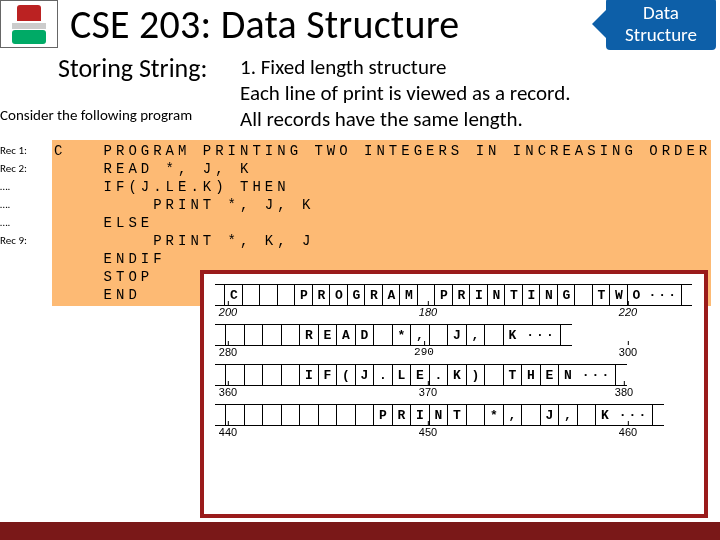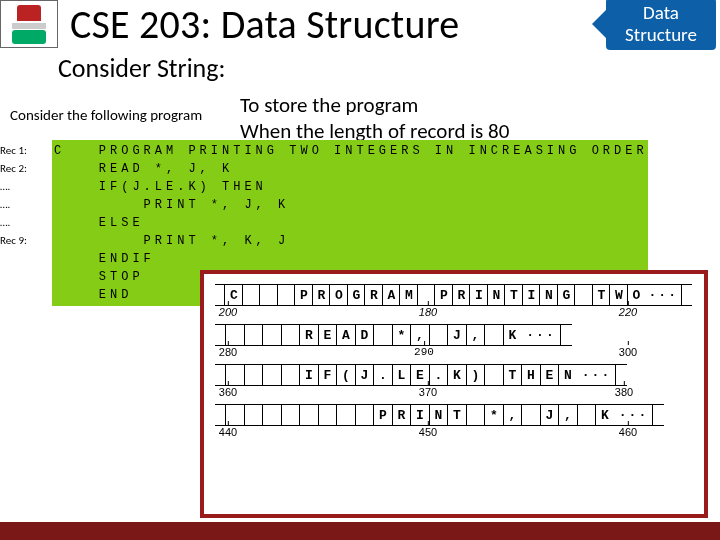--- a/index.html
+++ b/index.html
@@ -8,28 +8,28 @@
   .header { position: relative; height: 48px; display: flex; align-items: center; }
   .logo { width: 58px; height: 48px; background: #fff; border: 1px solid #666; display: flex; align-items: center; justify-content: center; flex-direction: column; position: relative; }
   .logo-top { width: 24px; height: 16px; background: #b22; border-radius: 3px 3px 0 0; margin-bottom: 2px; }
   .logo-mid { width: 34px; height: 6px; background: #ccc; }
   .logo-bot { width: 34px; height: 14px; background: #0a6; border-radius: 3px; margin-top: 1px; }
   .title { font-size: 40px; margin-left: 12px; color: #000; letter-spacing: 0.2px; }
   .badge { position: absolute; right: 4px; top: -2px; width: 110px; height: 52px; background: #0d5fa8; color: #fff; font-size: 19px; line-height: 22px; display: flex; align-items: center; justify-content: center; text-align: center; border-radius: 4px; padding: 4px 6px; }
   .badge::before { content: ""; position: absolute; left: -14px; top: 50%; transform: translateY(-50%); border-top: 14px solid transparent; border-bottom: 14px solid transparent; border-right: 14px solid #0d5fa8; }
   .subtitle { font-size: 26px; margin-left: 58px; margin-top: 4px; color: #000; }
   .body-row { display: flex; }
-  .left-col { width: 240px; padding-left: 10px; }
+  .left-col { width: 240px; }
   .consider { font-size: 15px; margin-top: 22px; color: #000; }
   .right-col { width: 470px; font-size: 21px; line-height: 26px; color: #000; margin-top: -30px; }
   .right-col .p1 { margin-top: 0; }
   .right-col .p2 { margin-top: 38px; }
   .prog-area { position: absolute; left: 0; top: 140px; display: flex; }
   .rec-labels { width: 52px; font-size: 11px; line-height: 18px; padding-top: 2px; color: #000; }
-  .prog-box { background: #84cc16; font-family: "Courier New", monospace; font-size: 12px; letter-spacing: 4px; line-height: 18px; white-space: pre; color: #000; padding: 2px 0 2px 2px; }
+  .prog-box { background: #fdba74; font-family: "Courier New", monospace; font-size: 14px; letter-spacing: 4px; line-height: 18px; white-space: pre; color: #000; padding: 2px 0 2px 2px; }
   .prog-line { display: block; }
   .diagram { position: absolute; left: 200px; top: 270px; width: 508px; height: 248px; border: 4px solid #9a1b1b; background: #fff; padding: 10px 12px 8px 12px; }
   .tape-row { margin-bottom: 2px; }
   .tape { display: flex; height: 22px; }
   .cell { border: 1.5px solid #000; display: flex; align-items: center; justify-content: center; font-family: "Courier New", monospace; font-size: 13px; font-weight: bold; background: #fff; margin-left: -1.5px; }
   .cell.w { width: 20px; }
   .cell.n { width: 12px; }
   .cell.gap { width: 40px; border-top: 1.5px solid #000; border-bottom: 1.5px solid #000; border-left: none; border-right: none; letter-spacing: 2px; }
   .cell.end { border-right: none; }
   .cell.start { border-left: none; }
@@ -45,27 +45,32 @@
   <div class="header">
     <div class="logo">
       <div class="logo-top"></div>
         <div class="logo-mid"></div>
         <div class="logo-bot"></div>
     </div>
     <div class="title">CSE 203: Data Structure</div>
     <div class="badge">Data Structure</div>
   </div>
 
-  <div class="subtitle">Consider String:</div>
+  <div class="subtitle">Storing String:</div>
 
   <div class="body-row">
     <div class="left-col">
       <div class="consider">Consider the following program</div>
     </div>
     <div class="right-col">
+      <div class="p1">
+        <span>1.  Fixed length structure</span><br>
+        <span>Each line of print is viewed as a record.</span><br>
+        <span>All records have the same length.</span>
+      </div>
       <div class="p2">
         <span>To store the program</span><br>
         <span>When the length of record is 80</span>
       </div>
     </div>
   </div>
 
   <div class="prog-area">
     <div class="rec-labels">
       <div>Rec 1:</div>

